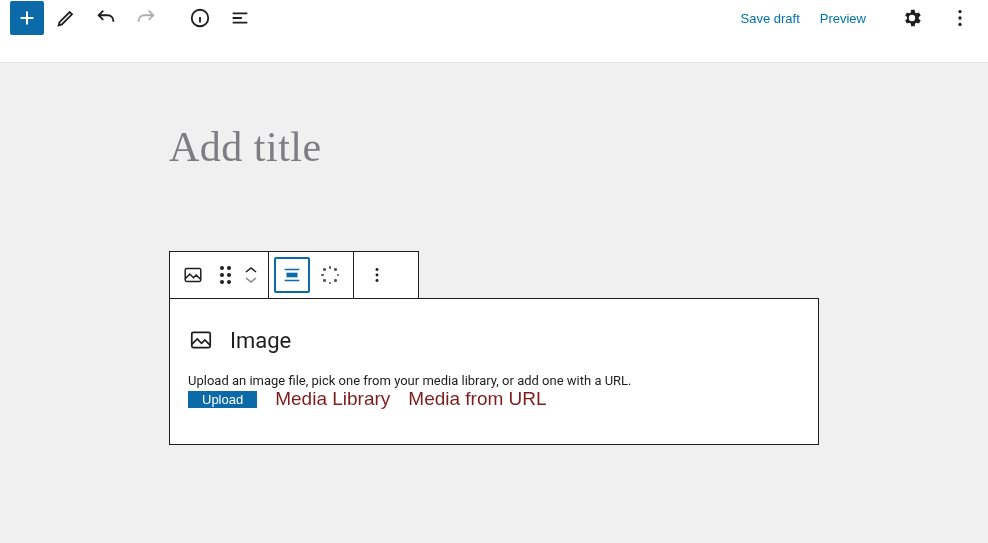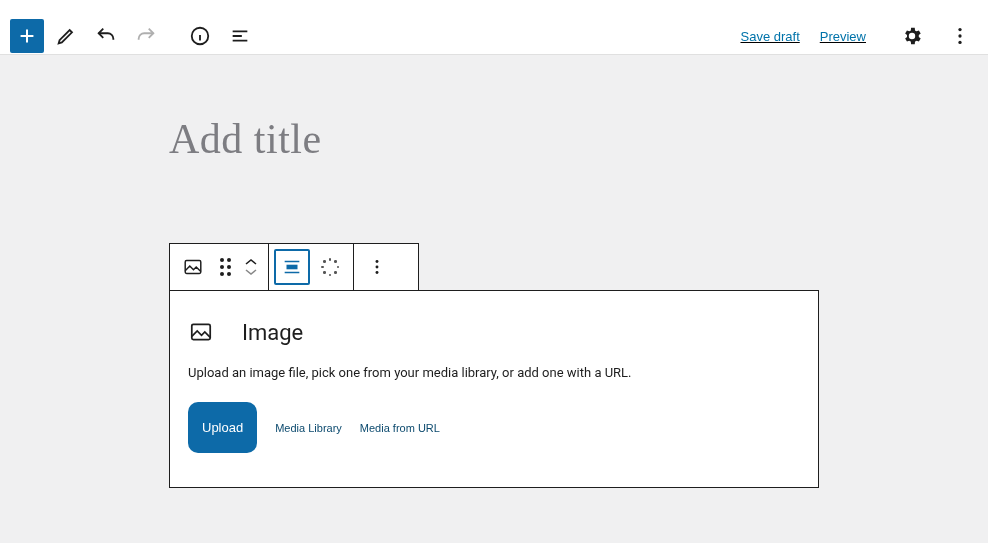--- a/index.html
+++ b/index.html
@@ -5,26 +5,25 @@
   * { box-sizing: border-box; margin: 0; padding: 0; }
   body {
     font-family: -apple-system, BlinkMacSystemFont, "Segoe UI", Roboto, sans-serif;
     background: #f0f0f1;
     width: 988px;
     height: 543px;
     overflow: hidden;
   }
   .topbar {
     background: #fff;
-    height: 55px;
+    height: 63px;
     display: flex;
-    align-items: flex-end;
+    align-items: flex-start;
     padding: 0 10px 0 10px;
     border-bottom: 1px solid #e0e0e0;
-    text-decoration: underline;
   }
   .topbar-left { display: flex; align-items: center; gap: 4px; }
   .topbar-right { margin-left: auto; display: flex; align-items: center; gap: 12px; }
   .btn-icon {
     width: 36px; height: 36px;
     display: flex; align-items: center; justify-content: center;
     border-radius: 2px; cursor: pointer; border:none; background:transparent;
   }
   .btn-icon.primary { background: #0d6aa8; color: #fff; width:34px; height:34px; }
   .btn-icon svg { width: 22px; height: 22px; }
@@ -76,29 +75,29 @@
     position: absolute; top: 44px; left: 116px;
     background: #1e1e1e; color: #fff; font-size: 12px;
     padding: 6px 10px; border-radius: 3px; white-space: nowrap;
     text-align:center;
   }
   .image-block {
     margin-top: -1px;
     border: 1px solid #1e1e1e; background: #fff;
     padding: 28px 18px 34px 18px;
   }
-  .image-block-header { display:flex; align-items:center; gap: 28px; margin-bottom: 20px; }
+  .image-block-header { display:flex; align-items:center; gap: 16px; margin-bottom: 20px; }
   .image-block-title { font-size: 22px; font-weight: 400; color: #1e1e1e; }
-  .image-block-desc { font-size: 13px; color: #1e1e1e; margin-bottom: 22px; }
+  .image-block-desc { font-size: 13px; color: #1e1e1e; }
   .image-block-actions { display:flex; align-items:center; gap: 18px; }
   .upload-btn {
     background: #0d6aa8; color:#fff; border:none; font-size:13px;
-    padding: 18px 14px; border-radius: 10px; cursor:pointer;
-  }
-  .text-action { background:none; border:none; color:#0c4a6e; font-size:11px; cursor:pointer; }
+    padding: 1px 14px; border-radius: 0; cursor:pointer;
+  }
+  .text-action { background:none; border:none; color:#7f1d1d; font-size:19px; cursor:pointer; }
   .spinner-dots { width:18px; height:18px; position:relative; }
   .spinner-dots span { position:absolute; width:2.5px; height:2.5px; background:#555; border-radius:50%; }
 </style>
 </head>
 <body>
 
 <div class="topbar">
   <div class="topbar-left">
     <button class="btn-icon primary">
       <svg viewBox="0 0 24 24" fill="none" stroke="currentColor" stroke-width="2.2">

